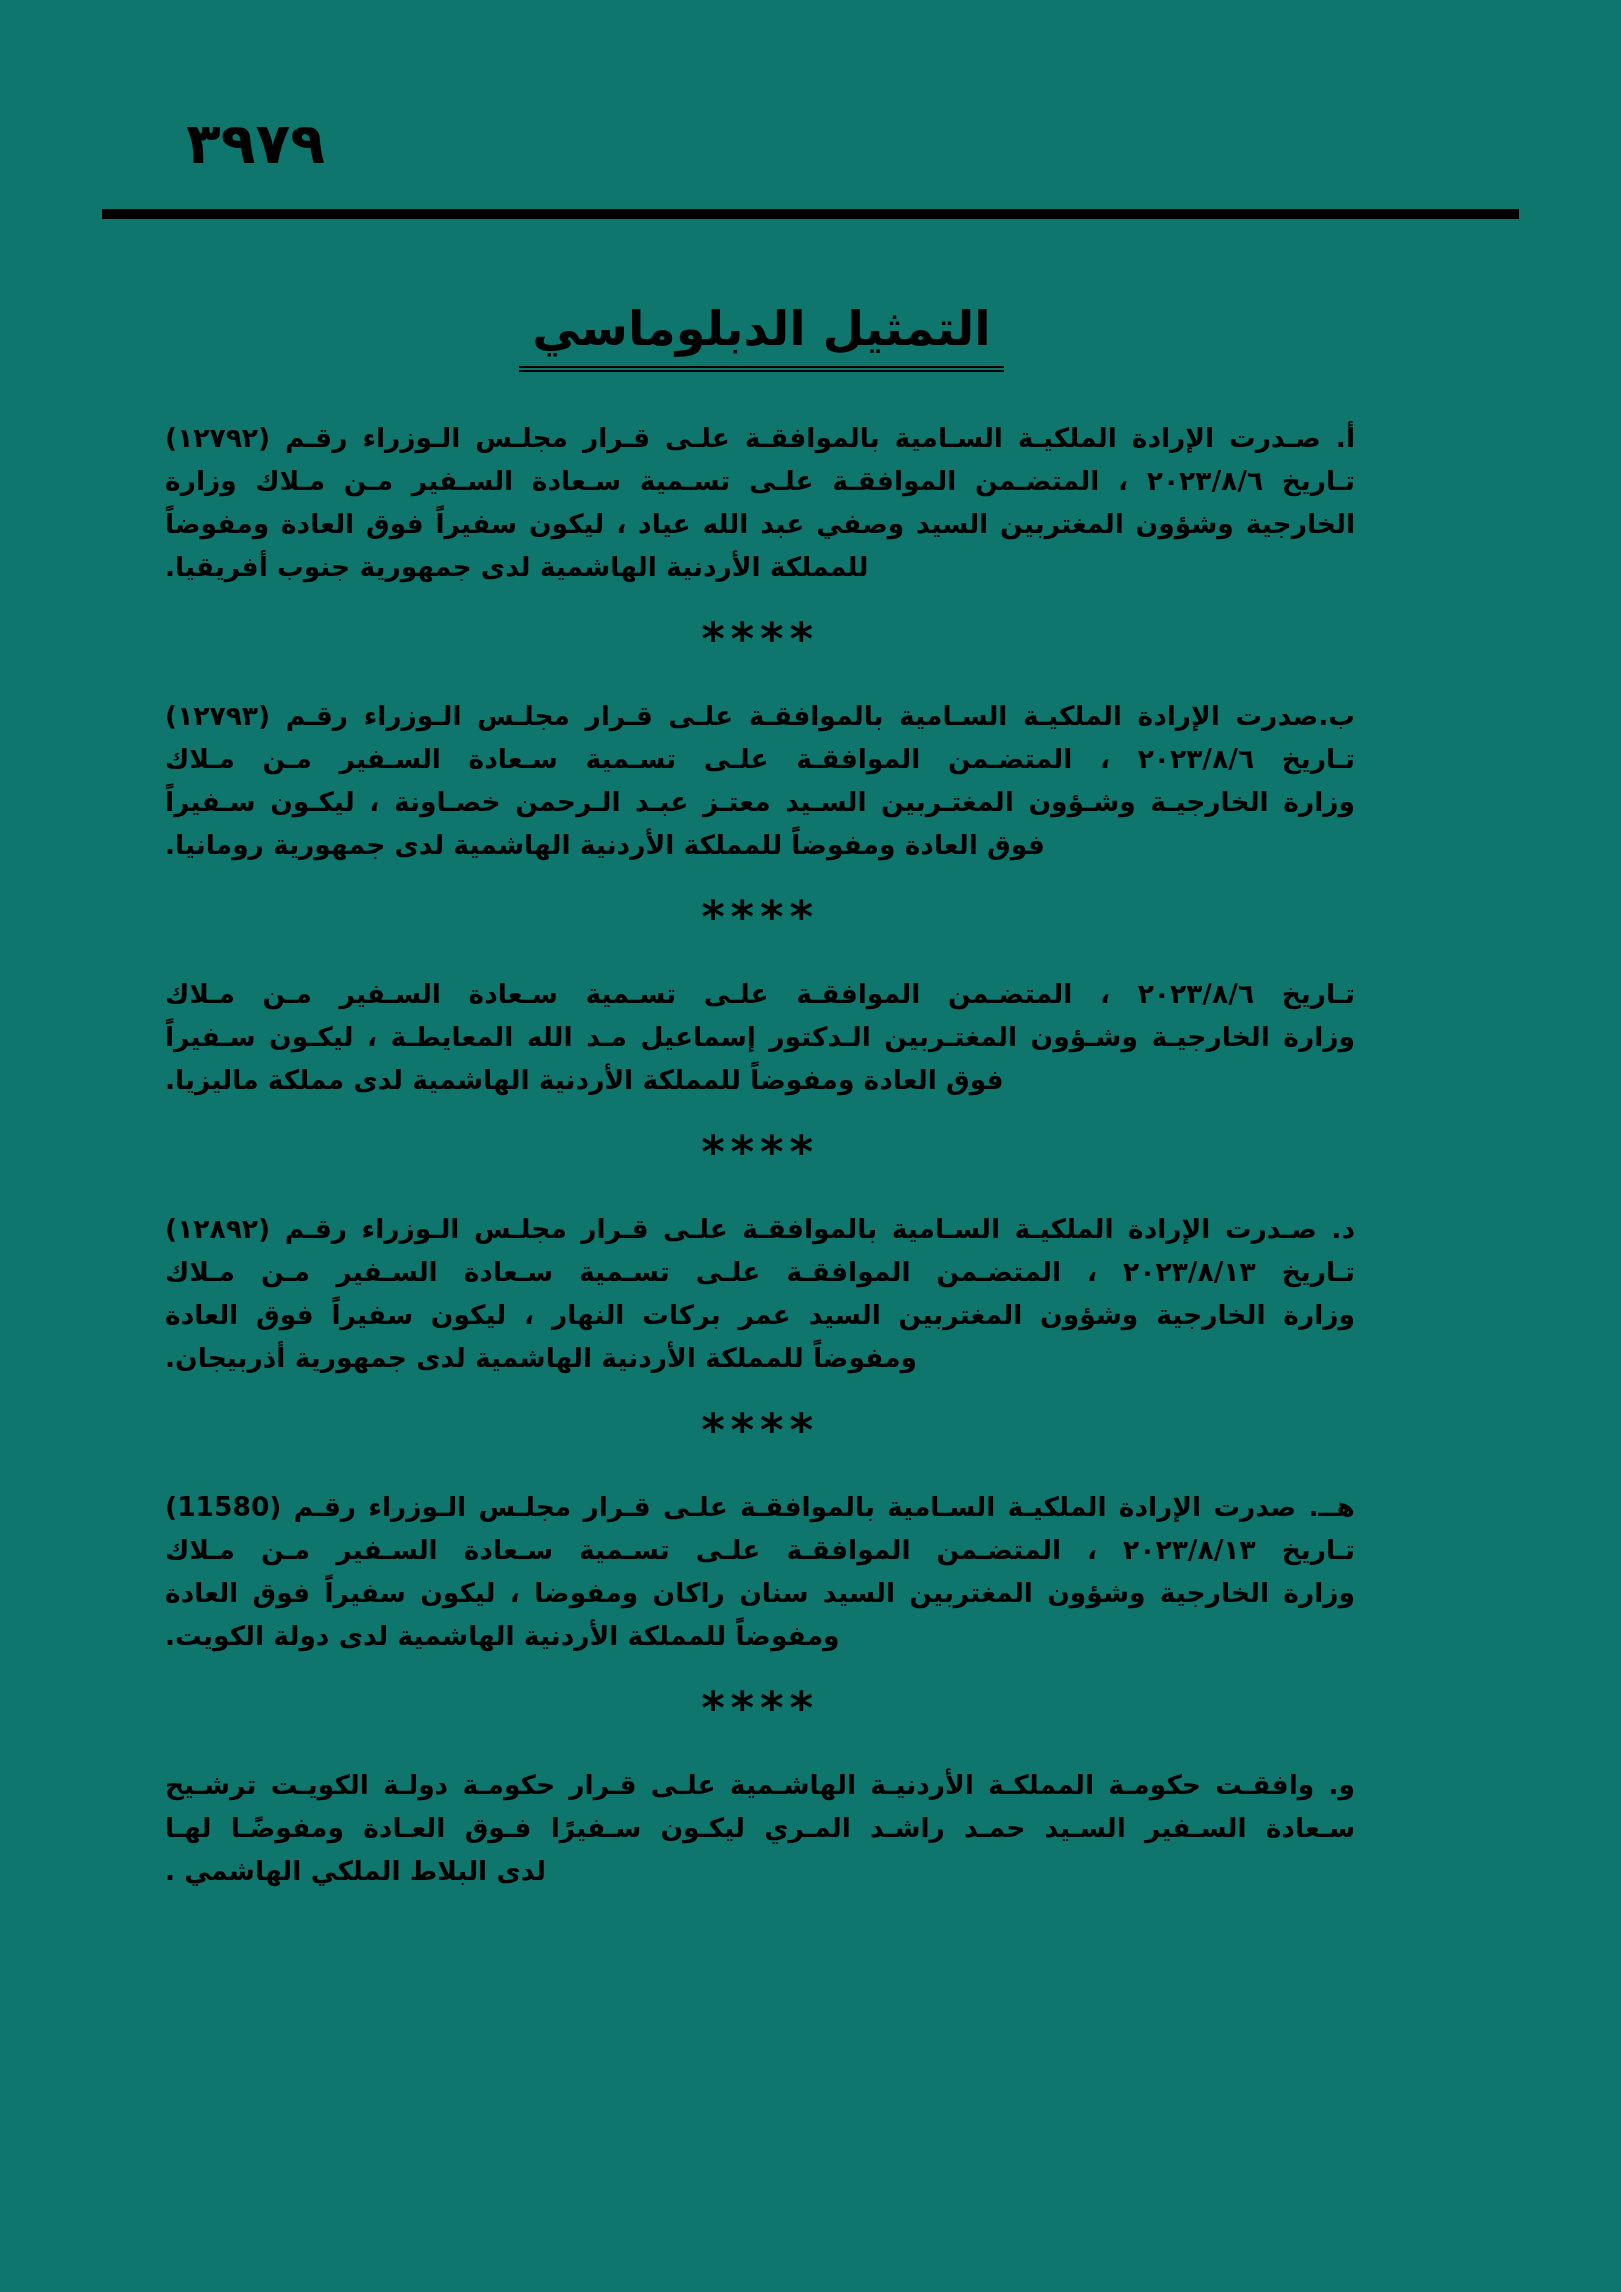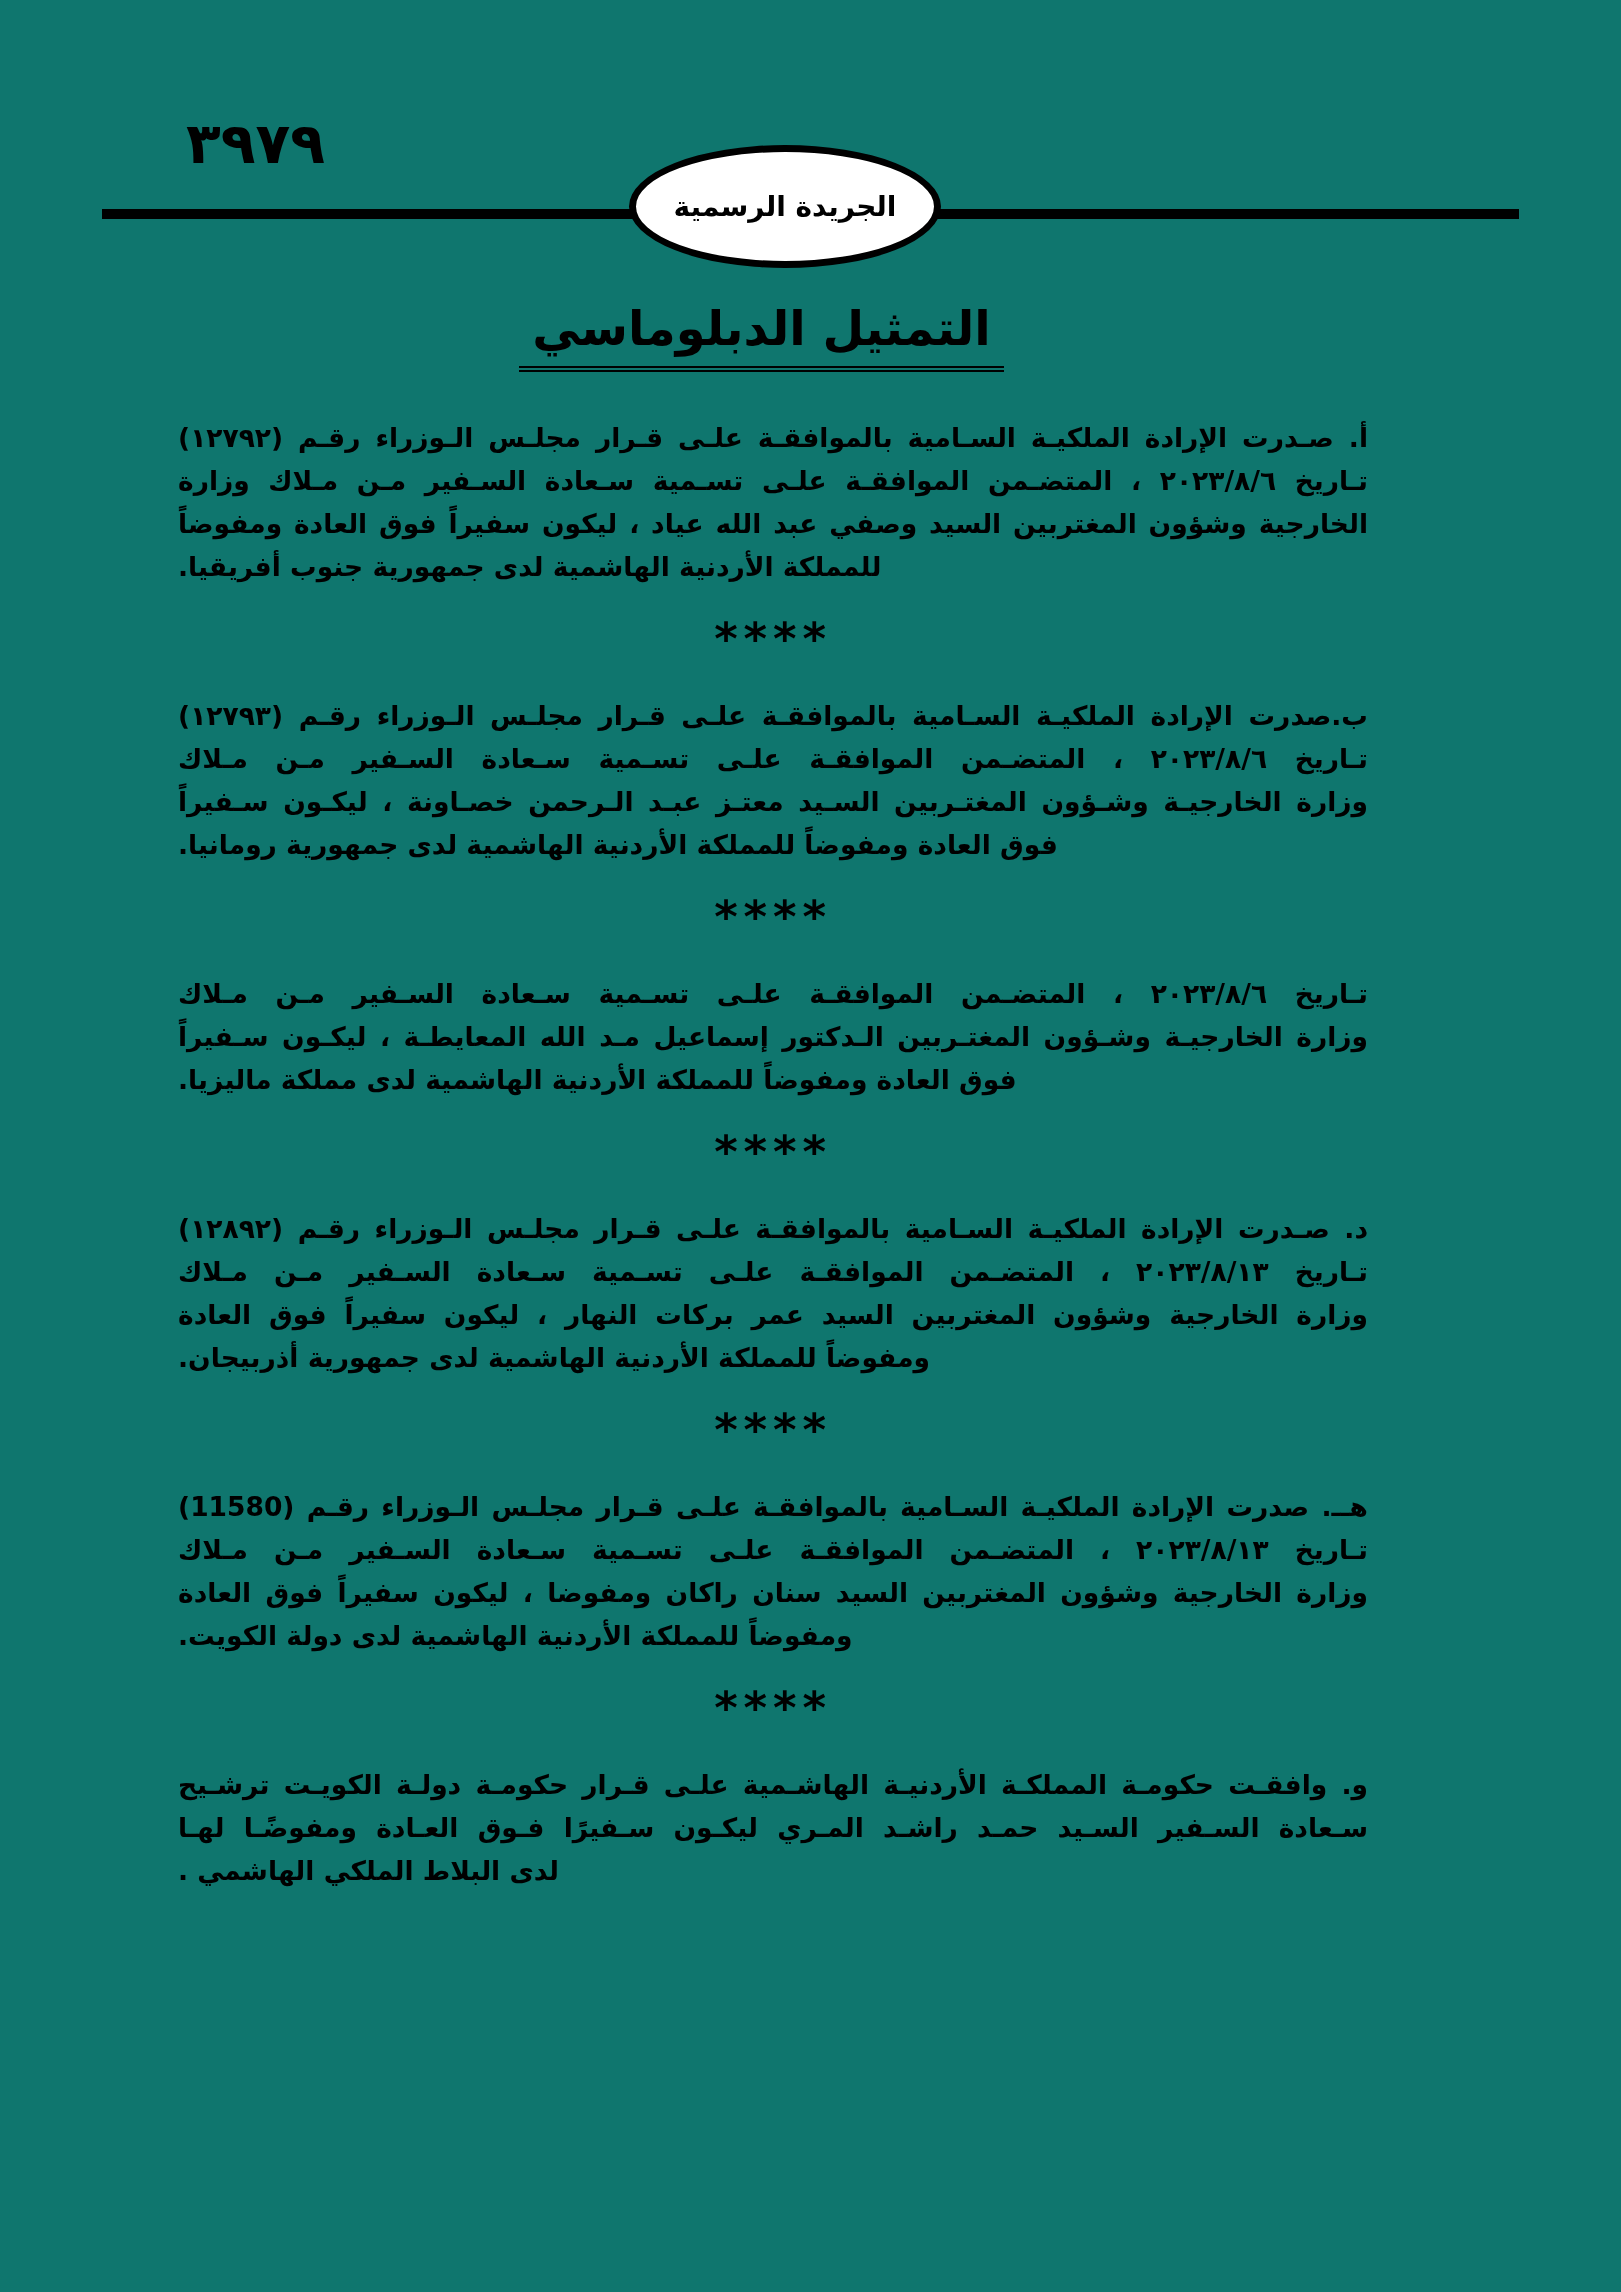--- a/index.html
+++ b/index.html
@@ -33,21 +33,21 @@
     position:absolute;top:300px;left:0;width:1523px;
     text-align:center;z-index:3;
   }
   .title{
     display:inline-block;direction:rtl;
     font-size:48px;font-weight:bold;
     padding:0 13.7px 9.8px 13.7px;
     border-bottom:6.9px double #000;
   }
   .content{
-    position:absolute;top:416px;left:178px;width:1190px;
+    position:absolute;top:416px;left:165px;width:1190px;
     direction:rtl;
     font-size:26.5px;font-weight:bold;line-height:43px;
     text-align:justify;
   }
   .jline{
     text-align:justify;
     text-align-last:justify;
     height:43px;overflow:hidden;
   }
   .lline{
@@ -64,23 +64,20 @@
     overflow:hidden;
   }
 </style>
 </head>
 <body>
 
 <div class="page">
 
   <div class="page-number">٣٩٧٩</div>
   <div class="rule"></div>
-  <div class="oval">
-    <span>الجريدة الرسمية</span>
-  </div>
 
   <div class="title-row">
     <span class="title">التمثيل الدبلوماسي</span>
   </div>
 
   <div class="content">
 
     <div>
       <div class="jline">أ. صـدرت الإرادة الملكيـة السـامية بالموافقـة علـى قـرار مجلـس الـوزراء رقـم (١٢٧٩٢)</div>
       <div class="jline">تـاريخ ٢٠٢٣/٨/٦ ، المتضـمن الموافقـة علـى تسـمية سـعادة السـفير مـن مـلاك وزارة</div>

